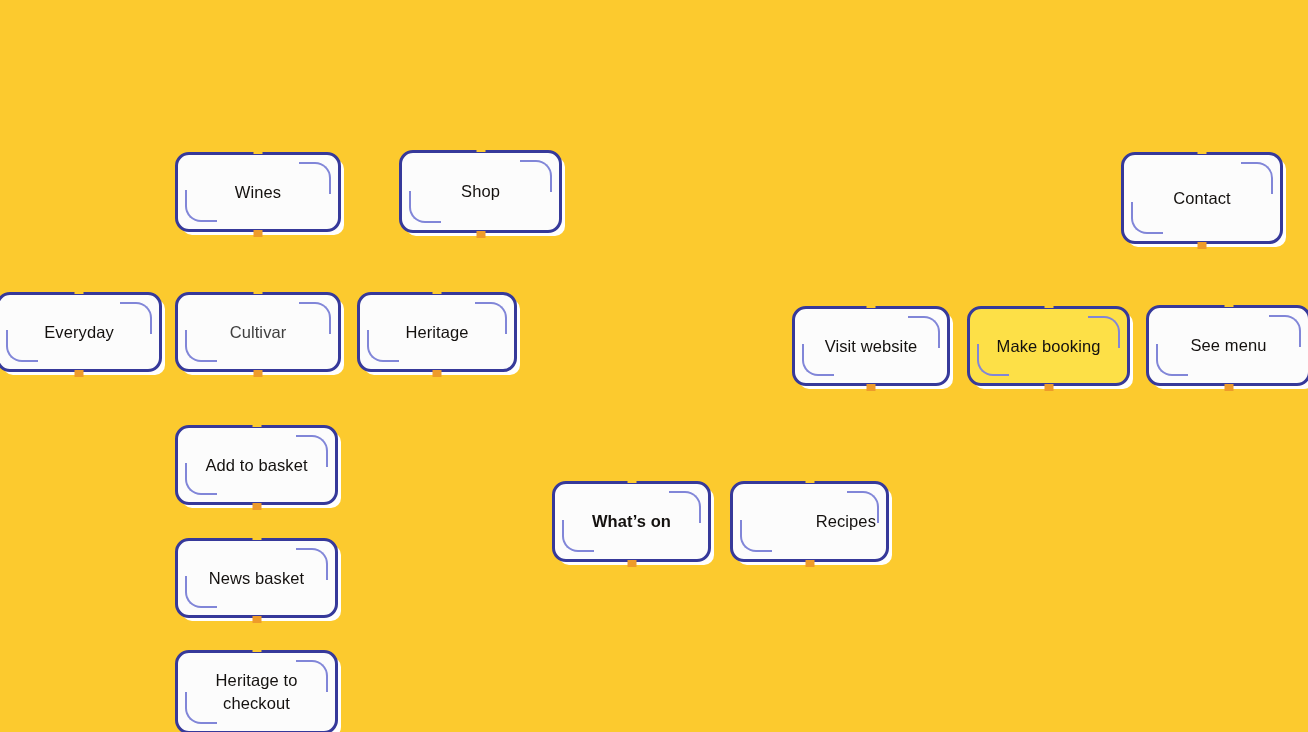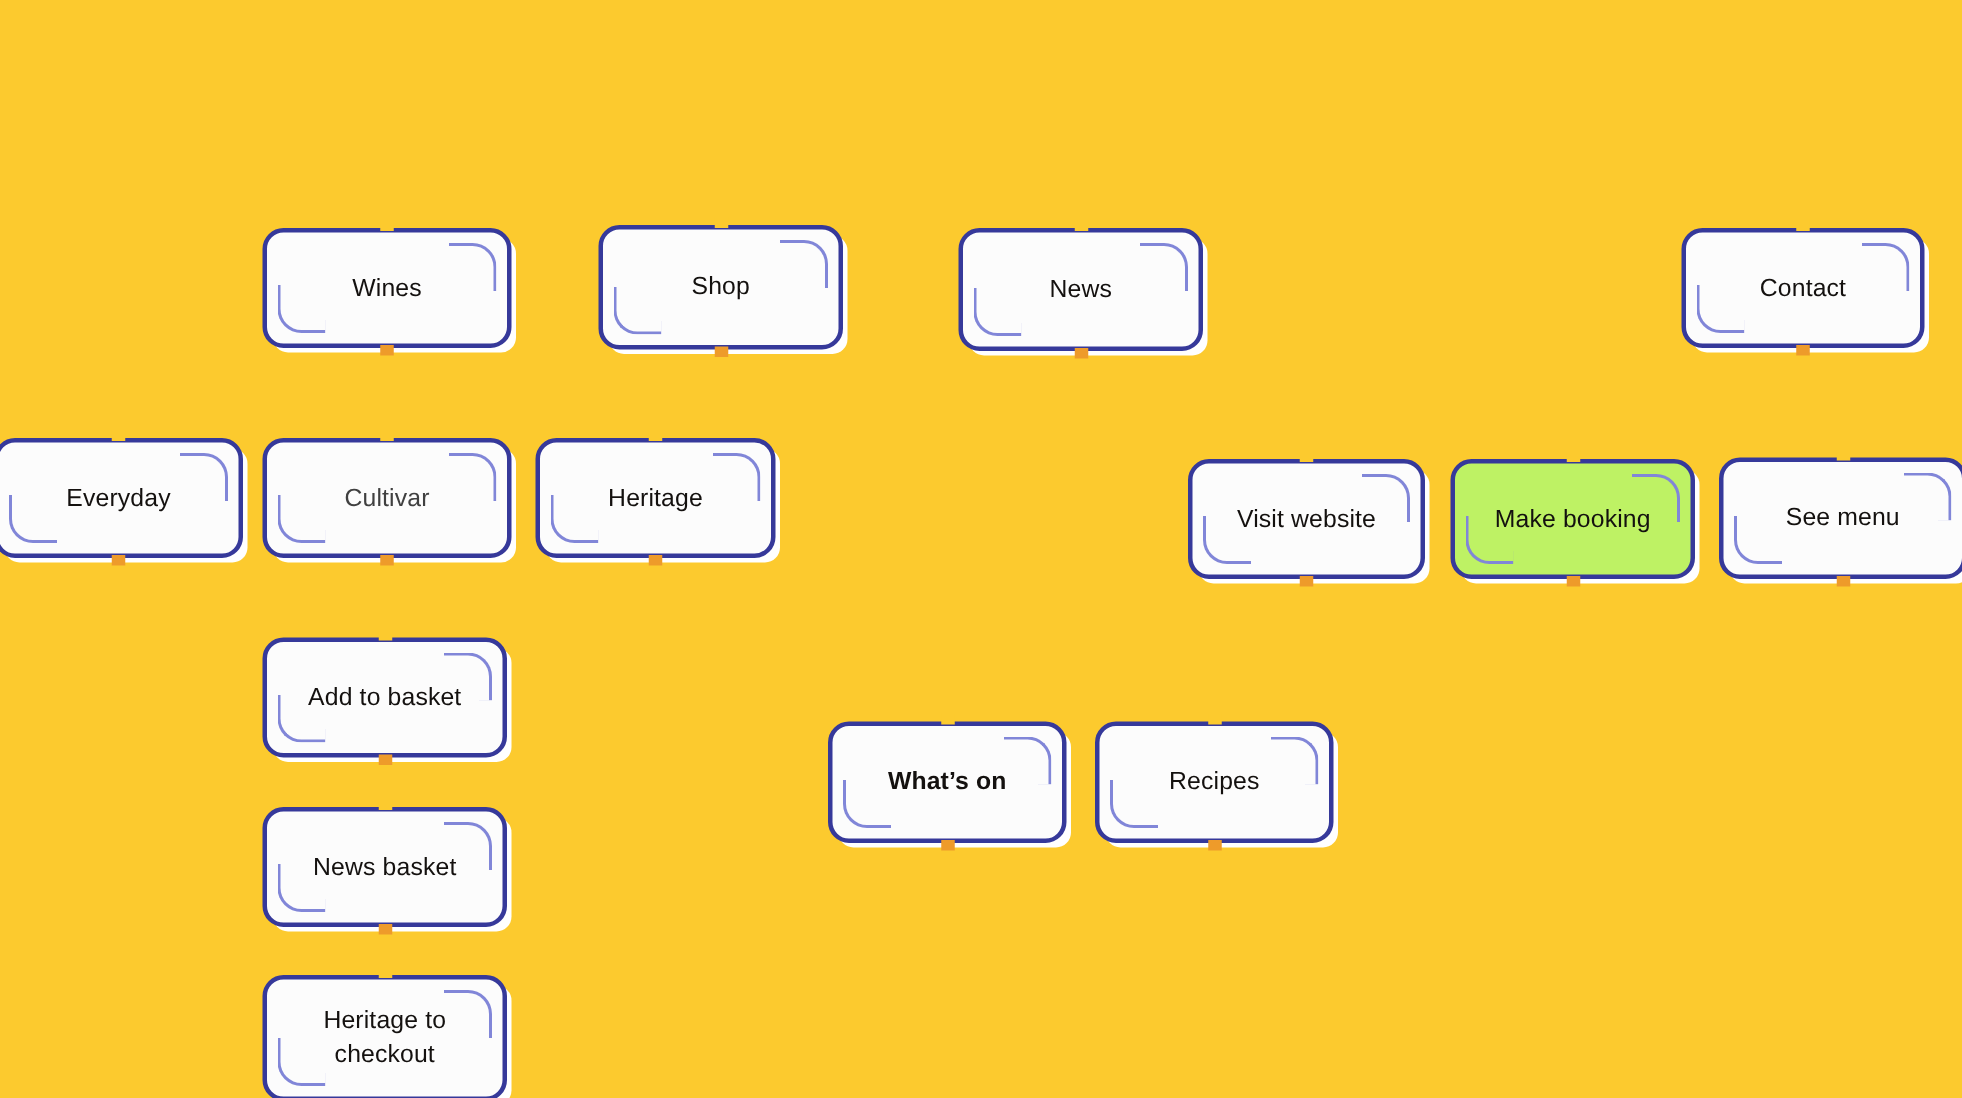--- a/index.html
+++ b/index.html
@@ -116,28 +116,21 @@
       <span class="corner-arc bl" style="border-color: rgb(129, 134, 216);"></span>
       <span class="node-label">Wines</span>
     </div>
     <div class="node" style="left: 399px; top: 150px; width: 163px; height: 83px; background: rgb(252, 252, 252); border-color: rgb(54, 57, 154); color: rgb(20, 17, 15);">
       <span class="stub top"></span>
       <span class="stub bottom" style="background: rgb(238, 155, 42);"></span>
       <span class="corner-arc tr" style="border-color: rgb(129, 134, 216);"></span>
       <span class="corner-arc bl" style="border-color: rgb(129, 134, 216);"></span>
       <span class="node-label">Shop</span>
     </div>
-    <div class="node" style="left: 639px; top: 152px; width: 163px; height: 82px; background: rgb(252, 252, 252); border-color: rgb(54, 57, 154); color: rgb(20, 17, 15);">
-      <span class="stub top"></span>
-      <span class="stub bottom" style="background: rgb(238, 155, 42);"></span>
-      <span class="corner-arc tr" style="border-color: rgb(129, 134, 216);"></span>
-      <span class="corner-arc bl" style="border-color: rgb(129, 134, 216);"></span>
-      <span class="node-label">News</span>
-    </div>
-    <div class="node" style="left: 1121px; top: 152px; width: 162px; height: 80px; background: rgb(252, 252, 252); border-color: rgb(54, 57, 154); color: rgb(20, 17, 15);">
+    <div class="node" style="left: 1121px; top: 152px; width: 162px; height: 92px; background: rgb(252, 252, 252); border-color: rgb(54, 57, 154); color: rgb(20, 17, 15);">
       <span class="stub top"></span>
       <span class="stub bottom" style="background: rgb(238, 155, 42);"></span>
       <span class="corner-arc tr" style="border-color: rgb(129, 134, 216);"></span>
       <span class="corner-arc bl" style="border-color: rgb(129, 134, 216);"></span>
       <span class="node-label">Contact</span>
     </div>
     <div class="node" style="left: -4px; top: 292px; width: 166px; height: 80px; background: rgb(252, 252, 252); border-color: rgb(54, 57, 154); color: rgb(20, 17, 15);">
       <span class="stub top"></span>
       <span class="stub bottom" style="background: rgb(238, 155, 42);"></span>
       <span class="corner-arc tr" style="border-color: rgb(129, 134, 216);"></span>
@@ -158,21 +151,21 @@
       <span class="corner-arc bl" style="border-color: rgb(129, 134, 216);"></span>
       <span class="node-label">Heritage</span>
     </div>
     <div class="node" style="left: 792px; top: 306px; width: 158px; height: 80px; background: rgb(252, 252, 252); border-color: rgb(54, 57, 154); color: rgb(20, 17, 15);">
       <span class="stub top"></span>
       <span class="stub bottom" style="background: rgb(238, 155, 42);"></span>
       <span class="corner-arc tr" style="border-color: rgb(129, 134, 216);"></span>
       <span class="corner-arc bl" style="border-color: rgb(129, 134, 216);"></span>
       <span class="node-label">Visit website</span>
     </div>
-    <div class="node" style="left: 967px; top: 306px; width: 163px; height: 80px; background: #bef264; border-color: rgb(54, 57, 154); color: rgb(20, 17, 15);">
+    <div class="node" style="left: 967px; top: 306px; width: 163px; height: 80px; background: #fde047; border-color: rgb(54, 57, 154); color: rgb(20, 17, 15);">
       <span class="stub top"></span>
       <span class="stub bottom" style="background: rgb(238, 155, 42);"></span>
       <span class="corner-arc tr" style="border-color: rgb(129, 134, 216);"></span>
       <span class="corner-arc bl" style="border-color: rgb(129, 134, 216);"></span>
       <span class="node-label">Make booking</span>
     </div>
     <div class="node" style="left: 1146px; top: 305px; width: 165px; height: 81px; background: rgb(252, 252, 252); border-color: rgb(54, 57, 154); color: rgb(20, 17, 15);">
       <span class="stub top"></span>
       <span class="stub bottom" style="background: rgb(238, 155, 42);"></span>
       <span class="corner-arc tr" style="border-color: rgb(129, 134, 216);"></span>
@@ -186,21 +179,21 @@
       <span class="corner-arc bl" style="border-color: rgb(129, 134, 216);"></span>
       <span class="node-label">Add to basket</span>
     </div>
     <div class="node" style="left: 552px; top: 481px; width: 159px; height: 81px; background: rgb(252, 252, 252); border-color: rgb(54, 57, 154); color: rgb(20, 17, 15); font-weight: bold;">
       <span class="stub top"></span>
       <span class="stub bottom" style="background: rgb(238, 155, 42);"></span>
       <span class="corner-arc tr" style="border-color: rgb(129, 134, 216);"></span>
       <span class="corner-arc bl" style="border-color: rgb(129, 134, 216);"></span>
       <span class="node-label">What’s on</span>
     </div>
-    <div class="node" style="left: 730px; top: 481px; width: 159px; height: 81px; background: rgb(252, 252, 252); border-color: rgb(54, 57, 154); color: rgb(20, 17, 15);">
+    <div class="node" style="left: 730px; top: 481px; width: 159px; height: 81px; background: rgb(252, 252, 252); border-color: rgb(54, 57, 154); color: rgb(20, 17, 15); justify-content: flex-end;">
       <span class="stub top"></span>
       <span class="stub bottom" style="background: rgb(238, 155, 42);"></span>
       <span class="corner-arc tr" style="border-color: rgb(129, 134, 216);"></span>
       <span class="corner-arc bl" style="border-color: rgb(129, 134, 216);"></span>
       <span class="node-label">Recipes</span>
     </div>
     <div class="node" style="left: 175px; top: 538px; width: 163px; height: 80px; background: rgb(252, 252, 252); border-color: rgb(54, 57, 154); color: rgb(20, 17, 15);">
       <span class="stub top"></span>
       <span class="stub bottom" style="background: rgb(238, 155, 42);"></span>
       <span class="corner-arc tr" style="border-color: rgb(129, 134, 216);"></span>

